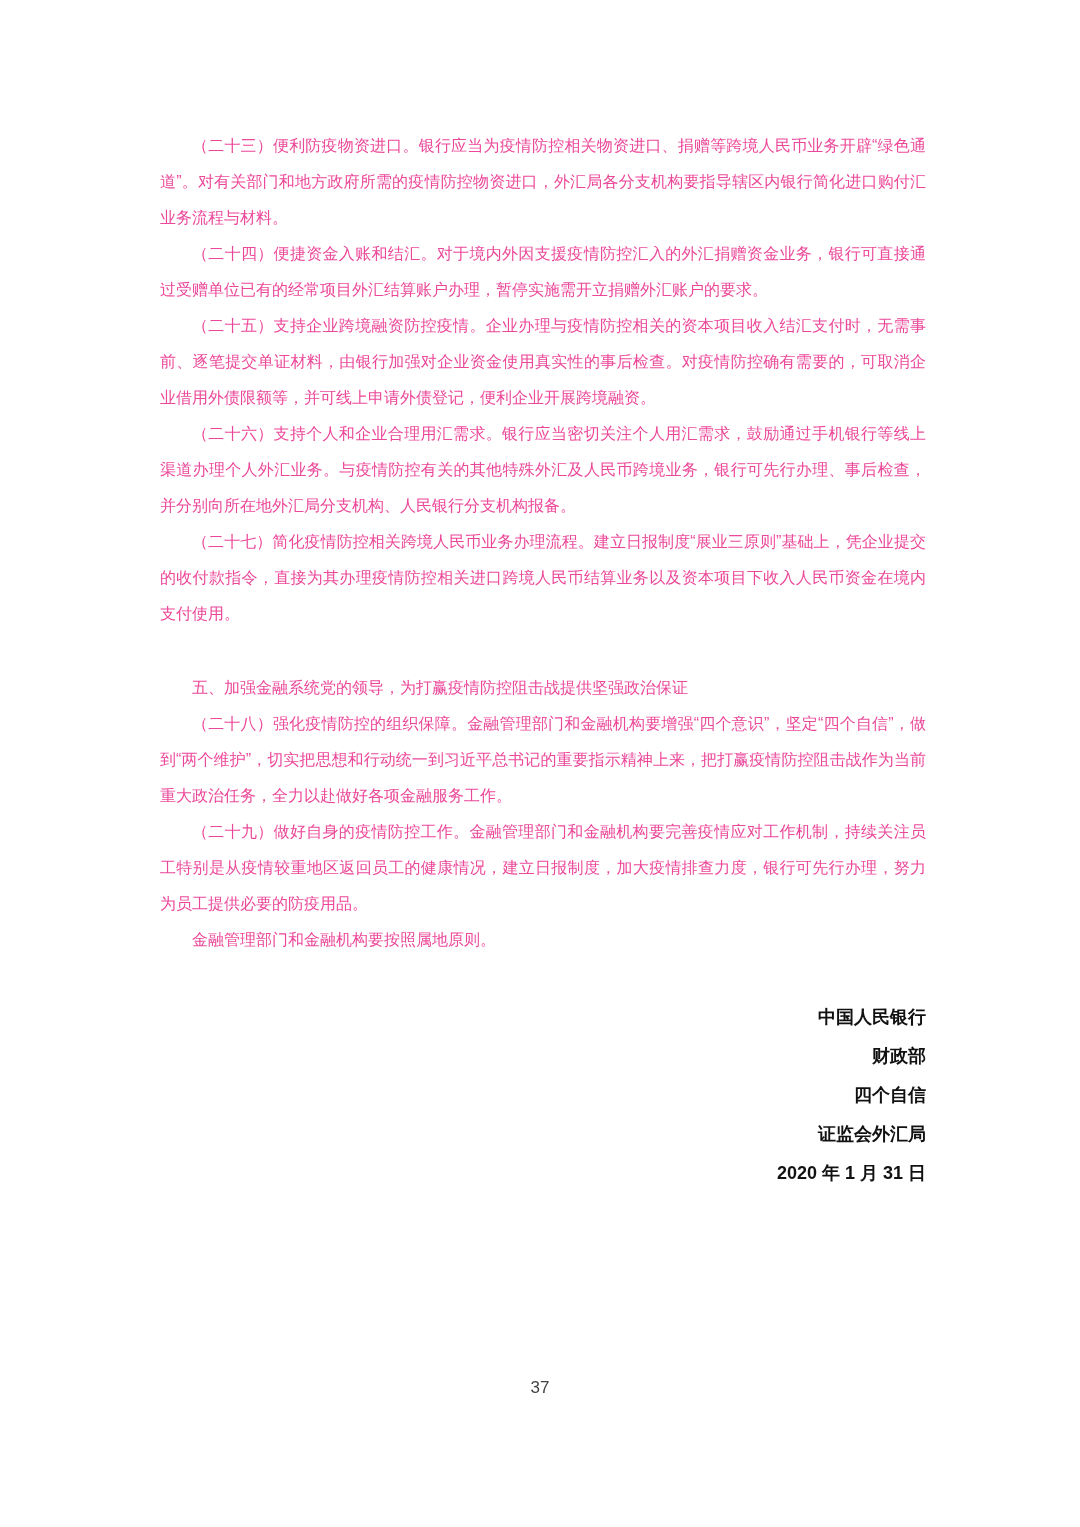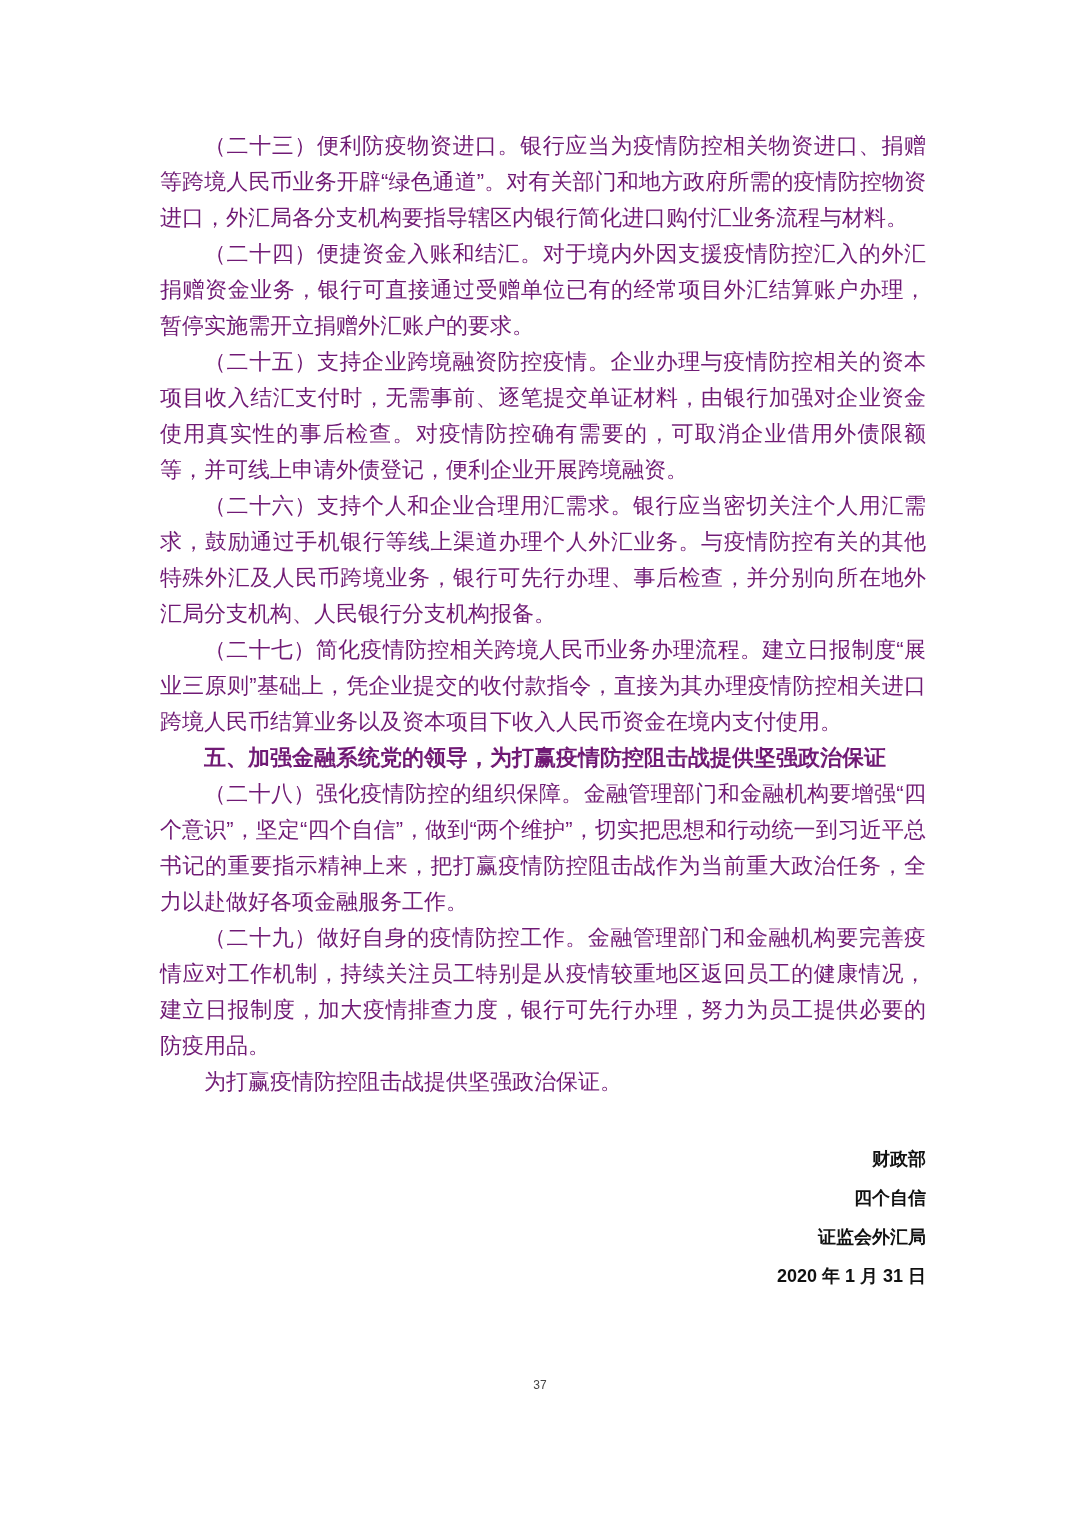--- a/index.html
+++ b/index.html
@@ -17,69 +17,71 @@
     overflow: hidden;
   }
   .content {
     position: absolute;
     left: 160px;
     top: 128px;
     width: 766px;
   }
   .para {
     margin: 0;
-    font-size: 22px;
+    font-size: 16px;
     line-height: 36px;
     text-align: justify;
     text-justify: inter-ideograph;
     text-indent: 2em;
-    color: #701a75;
+    color: #ec4899;
     word-break: break-all;
   }
   .section-heading {
-    font-weight: 700; 
+    font-weight: 400; 
+    margin-top: 38px;
   }
   .signature-block {
     margin-top: 40px;
     text-align: right;
   }
   .sig-line {
     margin: 0;
     font-size: 18px;
     line-height: 39px;
     font-weight: 700;
     color: #111111;
   }
   .page-number {
     position: absolute;
     top: 1378px;
     left: 0;
     width: 100%;
     text-align: center;
-    font-size: 12px;
+    font-size: 17px;
     color: #444444;
   }
 </style>
 </head>
 <body>
 
 <div class="page">
   <div class="content">
 
     <p class="para">（二十三）便利防疫物资进口。银行应当为疫情防控相关物资进口、捐赠等跨境人民币业务开辟“绿色通道”。对有关部门和地方政府所需的疫情防控物资进口，外汇局各分支机构要指导辖区内银行简化进口购付汇业务流程与材料。</p>
     <p class="para">（二十四）便捷资金入账和结汇。对于境内外因支援疫情防控汇入的外汇捐赠资金业务，银行可直接通过受赠单位已有的经常项目外汇结算账户办理，暂停实施需开立捐赠外汇账户的要求。</p>
     <p class="para">（二十五）支持企业跨境融资防控疫情。企业办理与疫情防控相关的资本项目收入结汇支付时，无需事前、逐笔提交单证材料，由银行加强对企业资金使用真实性的事后检查。对疫情防控确有需要的，可取消企业借用外债限额等，并可线上申请外债登记，便利企业开展跨境融资。</p>
     <p class="para">（二十六）支持个人和企业合理用汇需求。银行应当密切关注个人用汇需求，鼓励通过手机银行等线上渠道办理个人外汇业务。与疫情防控有关的其他特殊外汇及人民币跨境业务，银行可先行办理、事后检查，并分别向所在地外汇局分支机构、人民银行分支机构报备。</p>
     <p class="para">（二十七）简化疫情防控相关跨境人民币业务办理流程。建立日报制度“展业三原则”基础上，凭企业提交的收付款指令，直接为其办理疫情防控相关进口跨境人民币结算业务以及资本项目下收入人民币资金在境内支付使用。</p>
     <p class="para section-heading">五、加强金融系统党的领导，为打赢疫情防控阻击战提供坚强政治保证</p>
     <p class="para">（二十八）强化疫情防控的组织保障。金融管理部门和金融机构要增强“四个意识”，坚定“四个自信”，做到“两个维护”，切实把思想和行动统一到习近平总书记的重要指示精神上来，把打赢疫情防控阻击战作为当前重大政治任务，全力以赴做好各项金融服务工作。</p>
     <p class="para">（二十九）做好自身的疫情防控工作。金融管理部门和金融机构要完善疫情应对工作机制，持续关注员工特别是从疫情较重地区返回员工的健康情况，建立日报制度，加大疫情排查力度，银行可先行办理，努力为员工提供必要的防疫用品。</p>
-    <p class="para">为打赢疫情防控阻击战提供坚强政治保证。</p>
+    <p class="para">金融管理部门和金融机构要按照属地原则。</p>
 
     <div class="signature-block">
+      <p class="sig-line">中国人民银行</p>
       <p class="sig-line">财政部</p>
       <p class="sig-line">四个自信</p>
       <p class="sig-line">证监会外汇局</p>
       <p class="sig-line">2020 年 1 月 31 日</p>
     </div>
 
   </div>
 
   <div class="page-number">37</div>
 </div>

